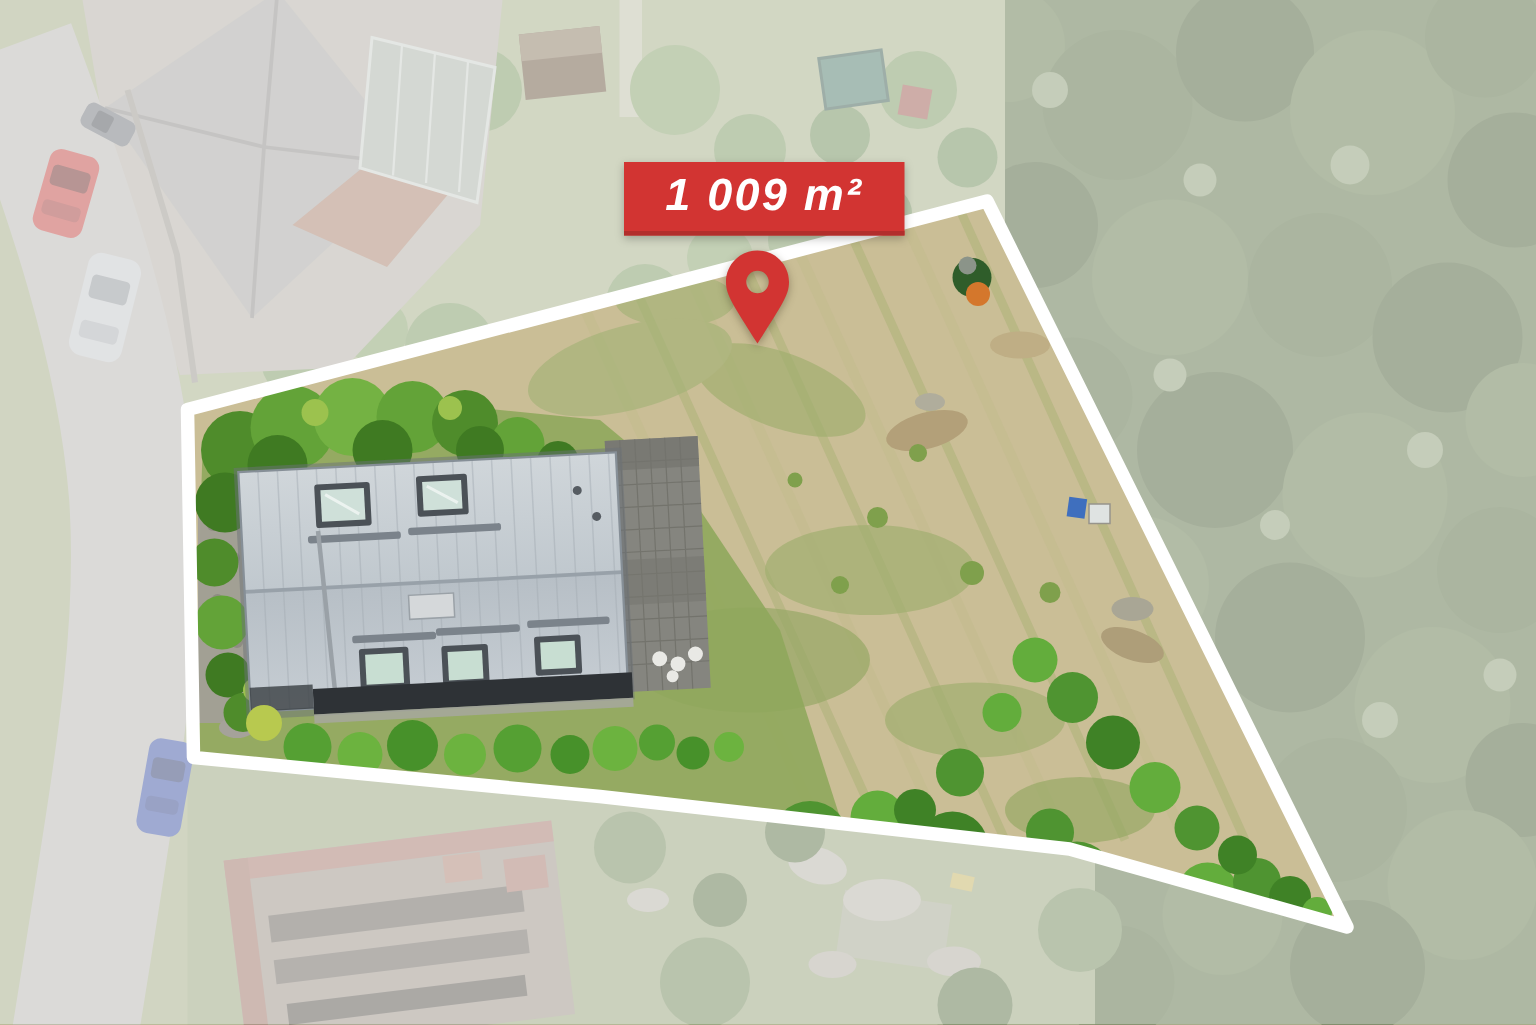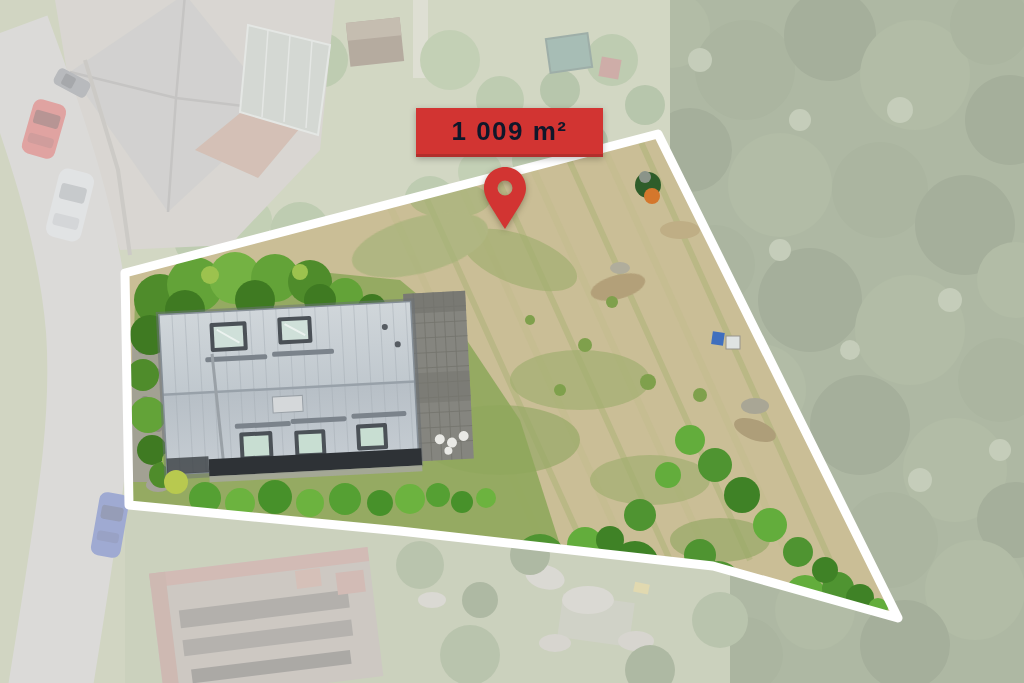--- a/index.html
+++ b/index.html
@@ -11,23 +11,24 @@
     width:1024px;height:683px;position:relative;overflow:hidden;
     background:#a2ab85;
     font-family:"Liberation Sans", sans-serif;
   }
   .photo{position:absolute;left:0;top:0;}
   .area-label{
     position:absolute;left:416px;top:108px;width:187px;height:49px;
     background:var(--accent);
     border-bottom:3px solid var(--accent-dark);
     box-sizing:border-box;
-    color:#0f172a;font-weight:bold;font-size:26px;letter-spacing:1.5px;
+    color:#ffffff;font-weight:bold;font-size:30px;letter-spacing:1.5px;
     display:flex;align-items:center;justify-content:center;
     filter:drop-shadow(0 2px 3px rgba(0,0,0,.25));
+    font-style:italic;
   }
   .pin{
     position:absolute;left:481px;top:165px;width:48px;height:66px;
     filter:drop-shadow(0 2px 3px rgba(40,30,10,.35));
   }
 </style>
 </head>
 <body>
 
 <svg class="photo" width="1024" height="683" viewBox="0 0 1024 683">

